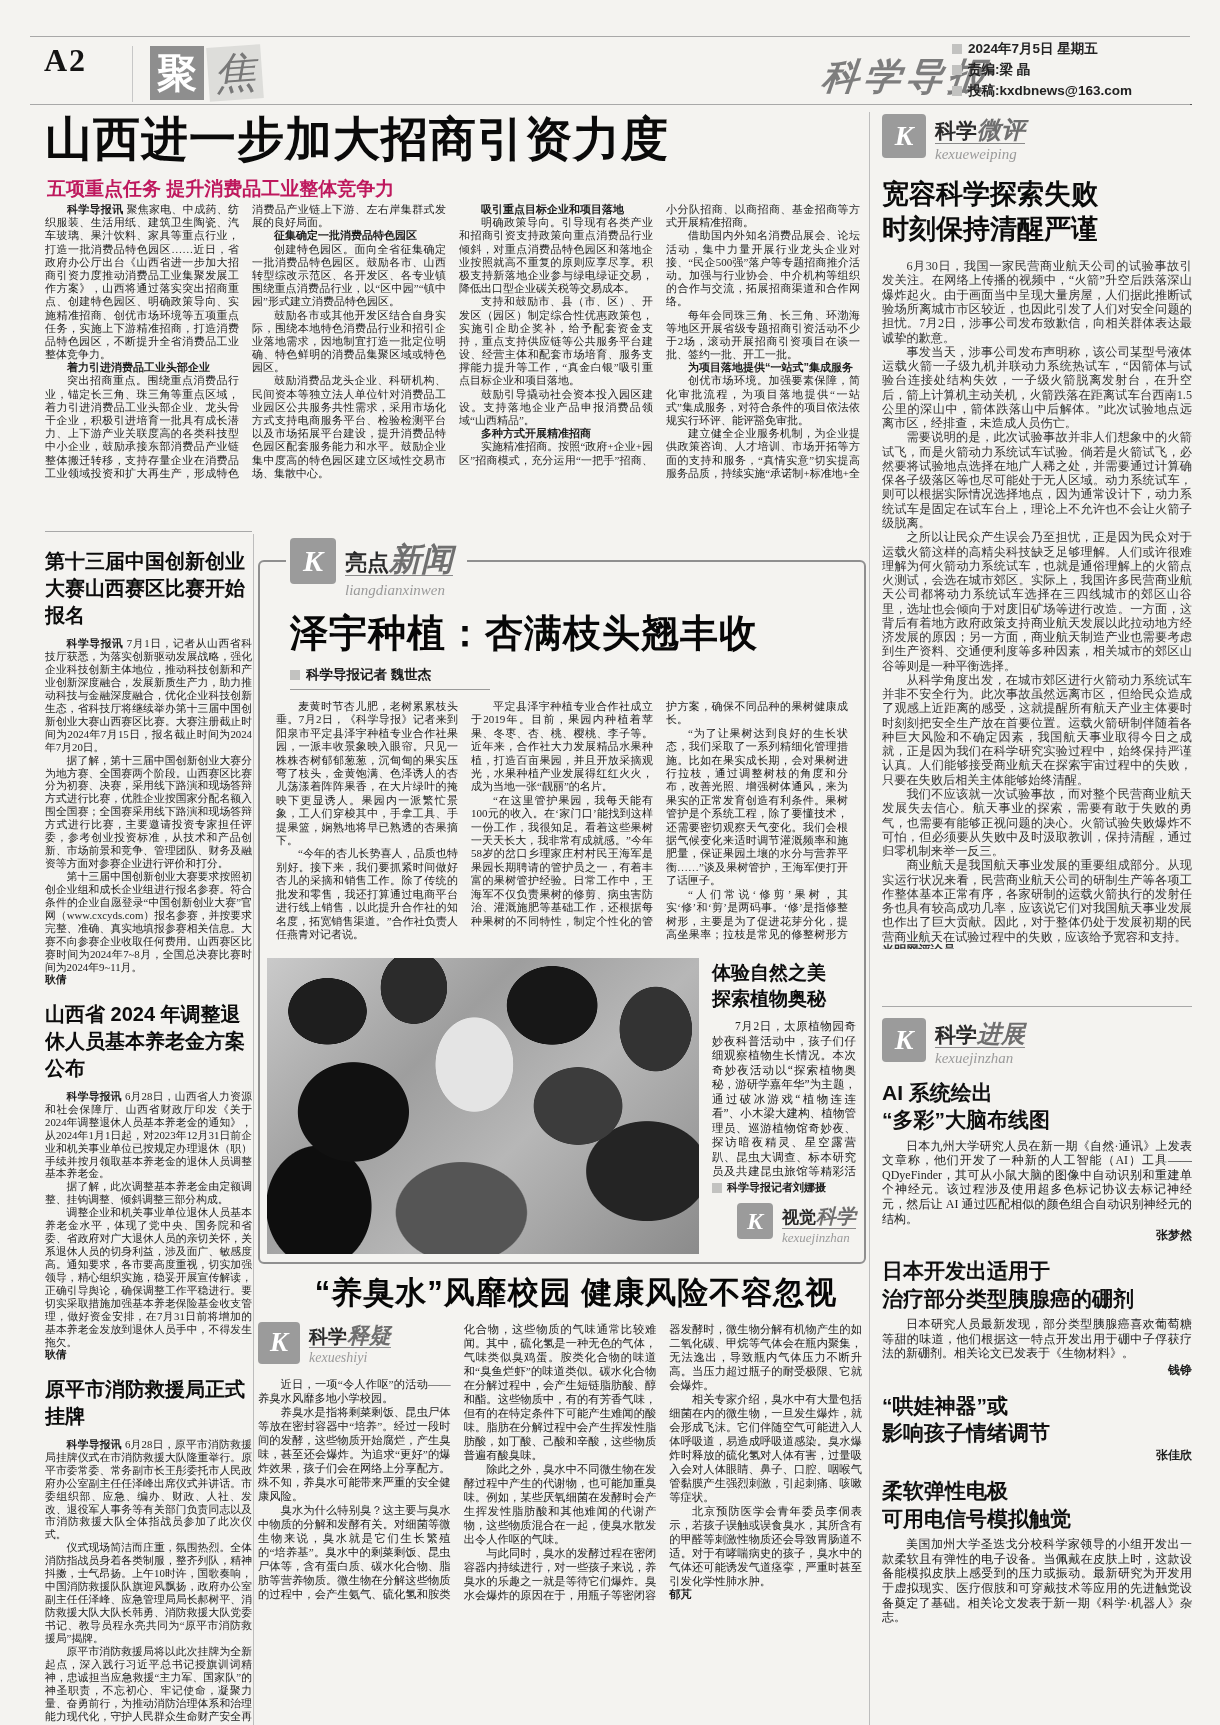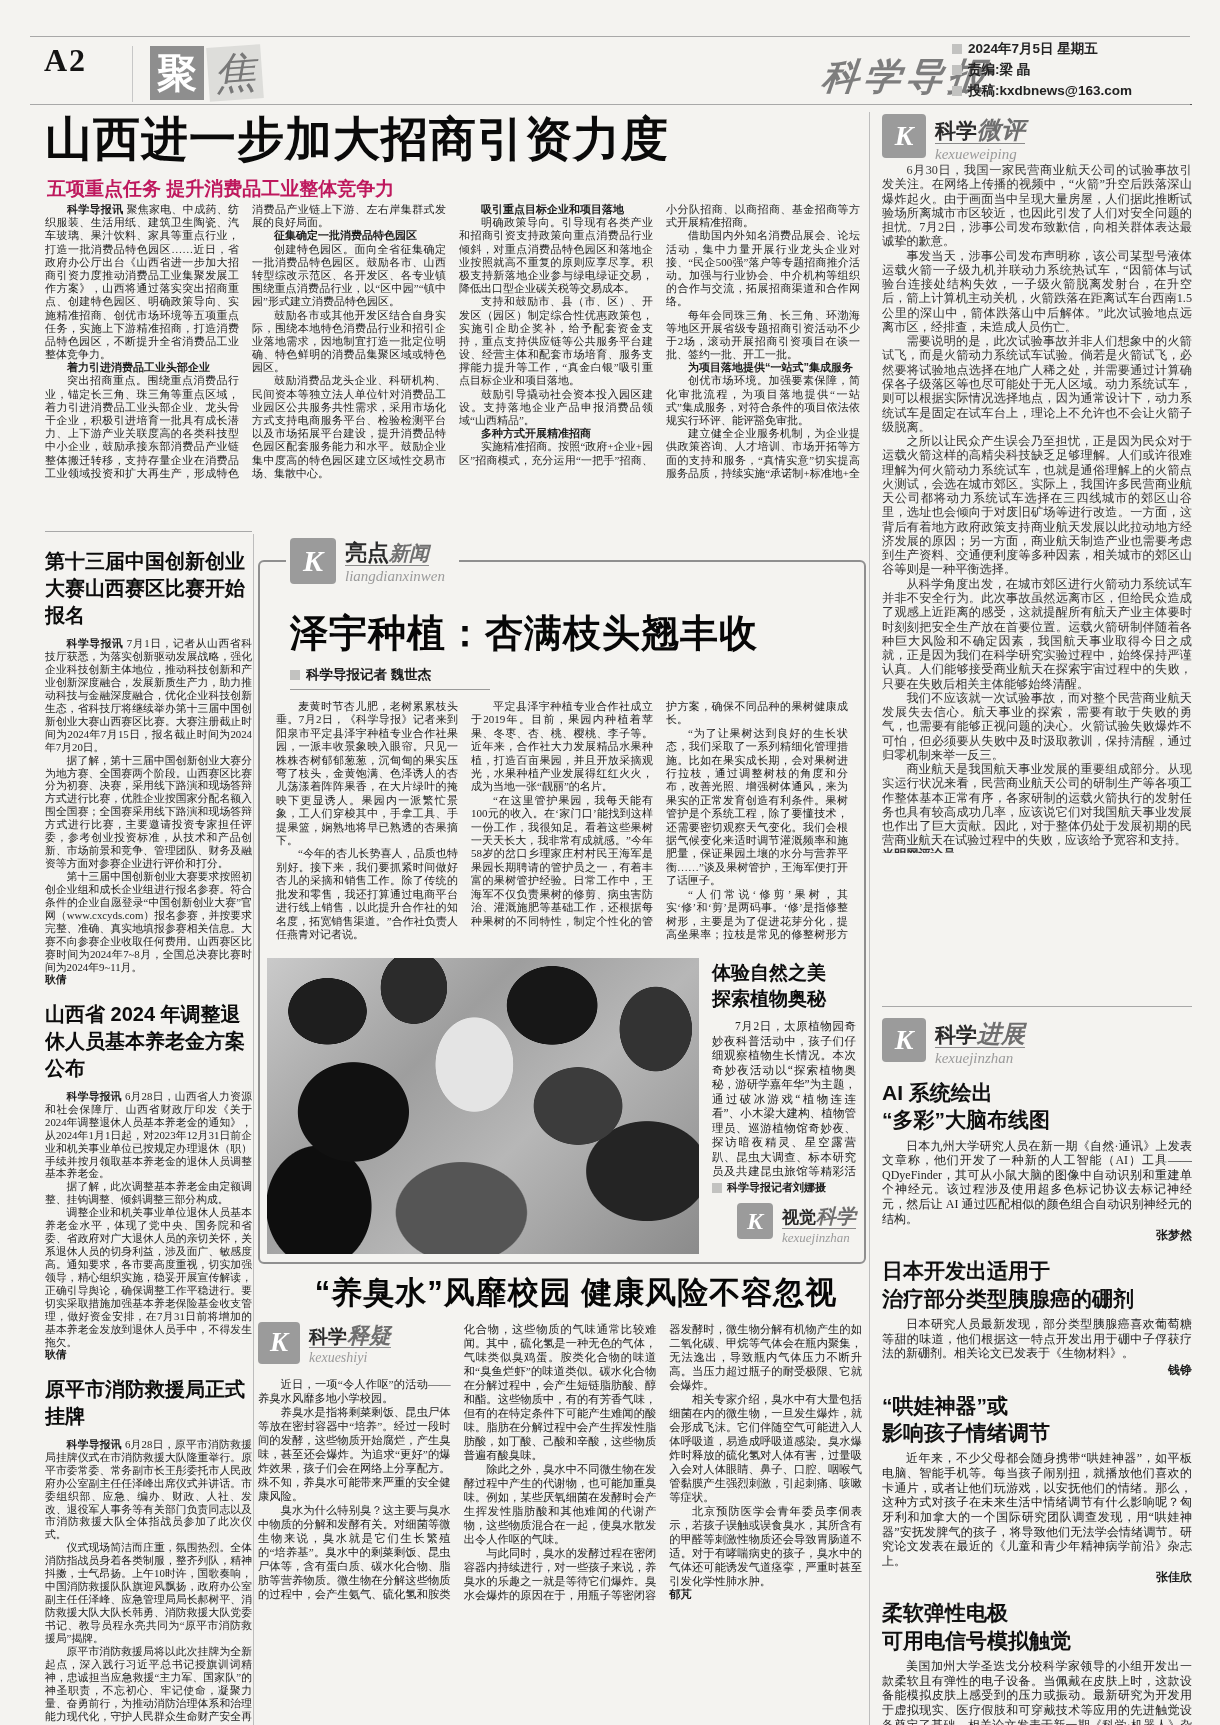--- a/index.html
+++ b/index.html
@@ -152,21 +152,21 @@
         <p class="par t-p">仪式现场简洁而庄重，氛围热烈。全体消防指战员身着各类制服，整齐列队，精神抖擞，士气昂扬。上午10时许，国歌奏响，中国消防救援队队旗迎风飘扬，政府办公室副主任任泽峰、应急管理局局长郝树平、消防救援大队大队长韩勇、消防救援大队党委书记、教导员程永亮共同为“原平市消防救援局”揭牌。</p>
         <p class="par t-p">原平市消防救援局将以此次挂牌为全新起点，深入践行习近平总书记授旗训词精神，忠诚担当应急救援“主力军、国家队”的神圣职责，不忘初心、牢记使命，凝聚力量、奋勇前行，为推动消防治理体系和治理能力现代化，守护人民群众生命财产安全再创佳绩，再立新功！</p>
       </div>
   </div>
 </div>
 
 <div class="abs liangbox" style="left:258px;top:560px;width:604px;height:700px;">
   <div class="abs klabel" style="left:26px;top:-24px;background:#f4f3f0;padding:0 14px 0 4px;">
     <span class="kbox" style="width:46px;height:46px;font-size:30px;">K</span>
     <span>
-      <span class="names"><span class="cn1" style="font-size:22px;">亮点</span><span class="cn2" style="font-size:20px;">新闻</span></span>
+      <span class="names"><span class="cn1" style="font-size:22px;">亮点</span><span class="cn2" style="font-size:32px;">新闻</span></span>
       <div class="py" style="font-size:15px;">liangdianxinwen</div>
     </span>
   </div>
   <div class="hl-ze" style="position:absolute;left:30px;top:46px;">泽宇种植：杏满枝头翘丰收</div>
   <div class="reporter" style="position:absolute;left:30px;top:104px;">
     <span class="sq"></span>
       <span>科学导报记者 魏世杰</span>
   </div>
   <div class="cols ze-cols" style="position:absolute;left:16px;top:138px;width:572px;height:252px;column-count:3;">
       <p class="par t-p">麦黄时节杏儿肥，老树累累枝头垂。7月2日，《科学导报》记者来到阳泉市平定县泽宇种植专业合作社果园，一派丰收景象映入眼帘。只见一株株杏树郁郁葱葱，沉甸甸的果实压弯了枝头，金黄饱满、色泽诱人的杏儿荡漾着阵阵果香，在大片绿叶的掩映下更显诱人。果园内一派繁忙景象，工人们穿梭其中，手拿工具、手提果篮，娴熟地将早已熟透的杏果摘下。</p>
@@ -217,21 +217,25 @@
 </div>
 
 <div class="abs" style="left:882px;top:114px;width:310px;">
   <div class="klabel">
     <span class="kbox" style="width:44px;height:44px;font-size:28px;">K</span>
     <span>
       <span class="names"><span class="cn1" style="font-size:21px;">科学</span><span class="cn2" style="font-size:24px;">微评</span></span>
       <div class="py" style="font-size:15px;">kexueweiping</div>
     </span>
   </div>
-  <div class="wp-body" style="height:690px;">
+  <div class="hl-wp" style="margin-top:14px;">
+    <div>宽容科学探索失败</div>
+    <div>时刻保持清醒严谨</div>
+  </div>
+  <div class="wp-body" style="margin-top:12px;height:690px;">
       <p class="par t-p">6月30日，我国一家民营商业航天公司的试验事故引发关注。在网络上传播的视频中，“火箭”升空后跌落深山爆炸起火。由于画面当中呈现大量房屋，人们据此推断试验场所离城市市区较近，也因此引发了人们对安全问题的担忧。7月2日，涉事公司发布致歉信，向相关群体表达最诚挚的歉意。</p>
       <p class="par t-p">事发当天，涉事公司发布声明称，该公司某型号液体运载火箭一子级九机并联动力系统热试车，“因箭体与试验台连接处结构失效，一子级火箭脱离发射台，在升空后，箭上计算机主动关机，火箭跌落在距离试车台西南1.5公里的深山中，箭体跌落山中后解体。”此次试验地点远离市区，经排查，未造成人员伤亡。</p>
       <p class="par t-p">需要说明的是，此次试验事故并非人们想象中的火箭试飞，而是火箭动力系统试车试验。倘若是火箭试飞，必然要将试验地点选择在地广人稀之处，并需要通过计算确保各子级落区等也尽可能处于无人区域。动力系统试车，则可以根据实际情况选择地点，因为通常设计下，动力系统试车是固定在试车台上，理论上不允许也不会让火箭子级脱离。</p>
       <p class="par t-p">之所以让民众产生误会乃至担忧，正是因为民众对于运载火箭这样的高精尖科技缺乏足够理解。人们或许很难理解为何火箭动力系统试车，也就是通俗理解上的火箭点火测试，会选在城市郊区。实际上，我国许多民营商业航天公司都将动力系统试车选择在三四线城市的郊区山谷里，选址也会倾向于对废旧矿场等进行改造。一方面，这背后有着地方政府政策支持商业航天发展以此拉动地方经济发展的原因；另一方面，商业航天制造产业也需要考虑到生产资料、交通便利度等多种因素，相关城市的郊区山谷等则是一种平衡选择。</p>
       <p class="par t-p">从科学角度出发，在城市郊区进行火箭动力系统试车并非不安全行为。此次事故虽然远离市区，但给民众造成了观感上近距离的感受，这就提醒所有航天产业主体要时时刻刻把安全生产放在首要位置。运载火箭研制伴随着各种巨大风险和不确定因素，我国航天事业取得今日之成就，正是因为我们在科学研究实验过程中，始终保持严谨认真。人们能够接受商业航天在探索宇宙过程中的失败，只要在失败后相关主体能够始终清醒。</p>
       <p class="par t-p">我们不应该就一次试验事故，而对整个民营商业航天发展失去信心。航天事业的探索，需要有敢于失败的勇气，也需要有能够正视问题的决心。火箭试验失败爆炸不可怕，但必须要从失败中及时汲取教训，保持清醒，通过归零机制来举一反三。</p>
       <p class="par t-p">商业航天是我国航天事业发展的重要组成部分。从现实运行状况来看，民营商业航天公司的研制生产等各项工作整体基本正常有序，各家研制的运载火箭执行的发射任务也具有较高成功几率，应该说它们对我国航天事业发展也作出了巨大贡献。因此，对于整体仍处于发展初期的民营商业航天在试验过程中的失败，应该给予宽容和支持。</p>
       <p class="par t-sign">光明网评论员</p>
     </div>
 </div>
@@ -262,21 +266,20 @@
       </div>
     <p class="jz-body" style="margin-top:5px;">日本研究人员最新发现，部分类型胰腺癌喜欢葡萄糖等甜的味道，他们根据这一特点开发出用于硼中子俘获疗法的新硼剂。相关论文已发表于《生物材料》。</p>
     <div class="jz-sign">钱铮</div>
   </div>
 
   <div style="margin-top:13px;">
     <div class="jz-h">
         <div>“哄娃神器”或</div>
         <div>影响孩子情绪调节</div>
       </div>
-    <p class="jz-body" style="margin-top:5px;">近年来，不少父母都会随身携带“哄娃神器”，如平板电脑、智能手机等。每当孩子闹别扭，就播放他们喜欢的卡通片，或者让他们玩游戏，以安抚他们的情绪。那么，这种方式对孩子在未来生活中情绪调节有什么影响呢？匈牙利和加拿大的一个国际研究团队调查发现，用“哄娃神器”安抚发脾气的孩子，将导致他们无法学会情绪调节。研究论文发表在最近的《儿童和青少年精神病学前沿》杂志上。</p>
     <div class="jz-sign">张佳欣</div>
   </div>
 
   <div style="margin-top:13px;">
     <div class="jz-h">
         <div>柔软弹性电极</div>
         <div>可用电信号模拟触觉</div>
       </div>
     <p class="jz-body" style="margin-top:5px;">美国加州大学圣迭戈分校科学家领导的小组开发出一款柔软且有弹性的电子设备。当佩戴在皮肤上时，这款设备能模拟皮肤上感受到的压力或振动。最新研究为开发用于虚拟现实、医疗假肢和可穿戴技术等应用的先进触觉设备奠定了基础。相关论文发表于新一期《科学·机器人》杂志。</p>
 

